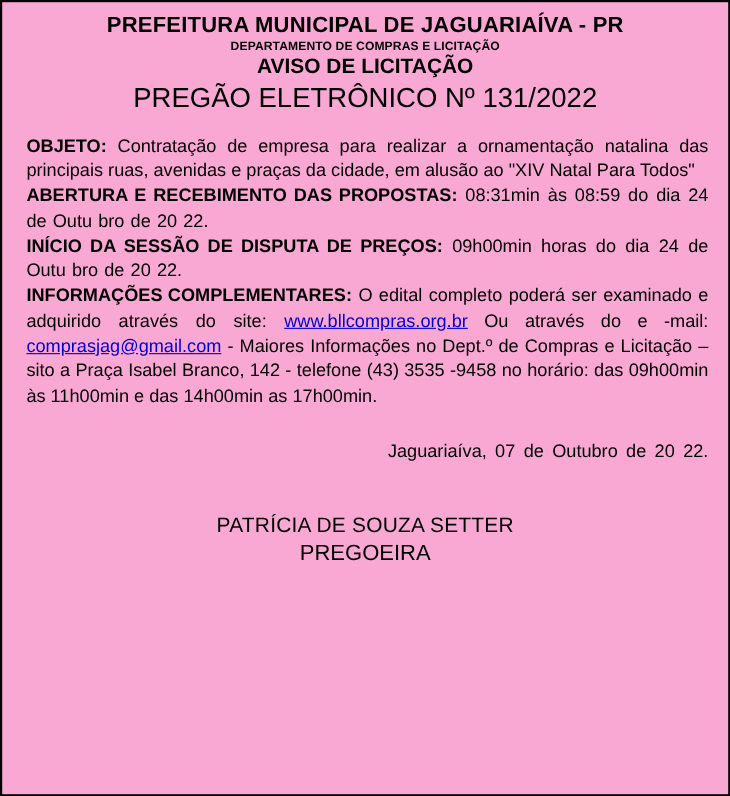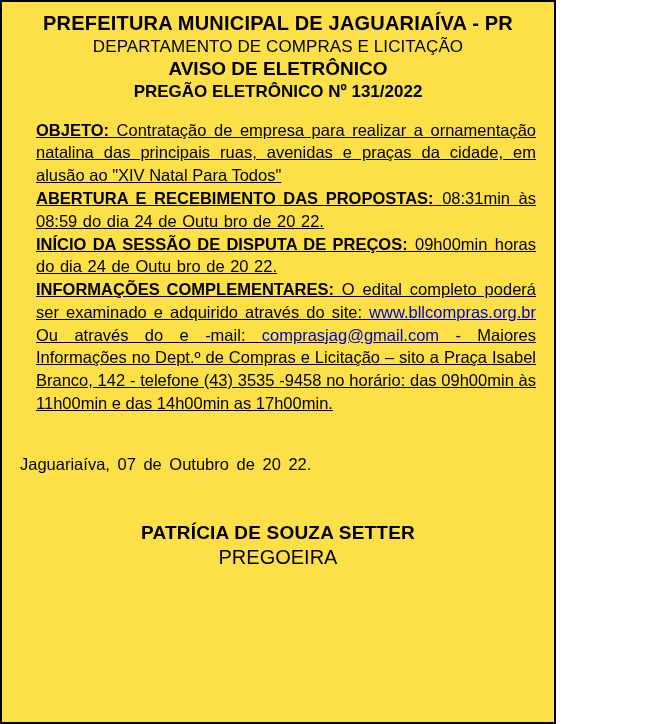--- a/index.html
+++ b/index.html
@@ -8,108 +8,107 @@
     background: #ffffff;
   }
   body {
     width: 664px;
     height: 724px;
     font-family: "Liberation Sans", sans-serif;
     color: #000000;
   }
   .page {
     box-sizing: border-box;
-    width: 556px;
+    width: 664px;
     height: 724px;
     border: 2px solid #000000;
     padding: 10px 18px 16px 18px;
-    background: #fde047;
+    background: #f9a8d4;
     position: relative;
   }
   .header {
     text-align: center;
   }
   .h-line1 {
     font-size: 20px;
     font-weight: bold;
     line-height: 1.18;
     letter-spacing: 0.2px;
   }
   .h-line2 {
-    font-size: 17px;
-    font-weight: normal;
+    font-size: 11px;
+    font-weight: bold;
     line-height: 1.25;
     letter-spacing: 0.1px;
   }
   .h-line3 {
     font-size: 19px;
     font-weight: bold;
     line-height: 1.25;
   }
   .h-line4 {
-    font-size: 17px;
-    font-weight: bold;
+    font-size: 25px;
+    font-weight: normal;
     line-height: 1.3;
   }
   .body-block {
     margin-top: 16px;
     font-size: 16.5px;
     line-height: 1.38;
     text-align: justify;
   }
   .para {
-    margin: 0 0 0 16px;
+    margin: 0 0 0 4px;
     text-align: justify;
-    text-decoration: underline;
   }
   .lbl {
     font-weight: bold;
   }
   .objeto-p {
     text-align: justify;
   }
   .spaced {
     word-spacing: 1px;
   }
   .wide {
     word-spacing: 3px;
   }
   .link {
     color: #0000cc;
     text-decoration: underline;
   }
   .closing {
-    margin-top: 40px;
-    text-align: left;
+    margin-top: 29px;
+    text-align: right;
     font-size: 16.5px;
     word-spacing: 3px;
   }
   .signature {
     margin-top: 48px;
     text-align: center;
   }
   .sig-name {
     font-size: 19px;
-    font-weight: bold;
+    font-weight: normal;
     letter-spacing: 0.2px;
   }
   .sig-role {
     font-size: 20px;
     margin-top: 2px;
   }
 </style>
 </head>
 <body>
 
 <div class="page">
 
   <div class="header">
     <div class="h-line1">PREFEITURA MUNICIPAL DE JAGUARIAÍVA - PR</div>
     <div class="h-line2">DEPARTAMENTO DE COMPRAS E LICITAÇÃO</div>
-    <div class="h-line3">AVISO DE ELETRÔNICO</div>
+    <div class="h-line3">AVISO DE LICITAÇÃO</div>
     <div class="h-line4">PREGÃO ELETRÔNICO Nº 131/2022</div>
   </div>
 
   <div class="body-block">
 
     <p class="para objeto-p">
       <span class="lbl">OBJETO:</span><span> Contratação de empresa para realizar a ornamentação natalina das principais ruas, avenidas e praças da cidade, em alusão ao "XIV Natal Para Todos"</span>
     </p>
 
 

